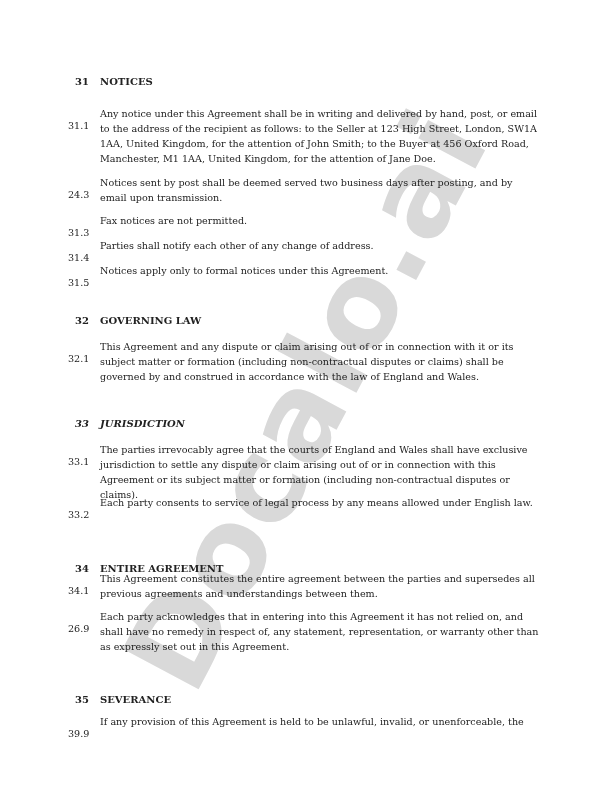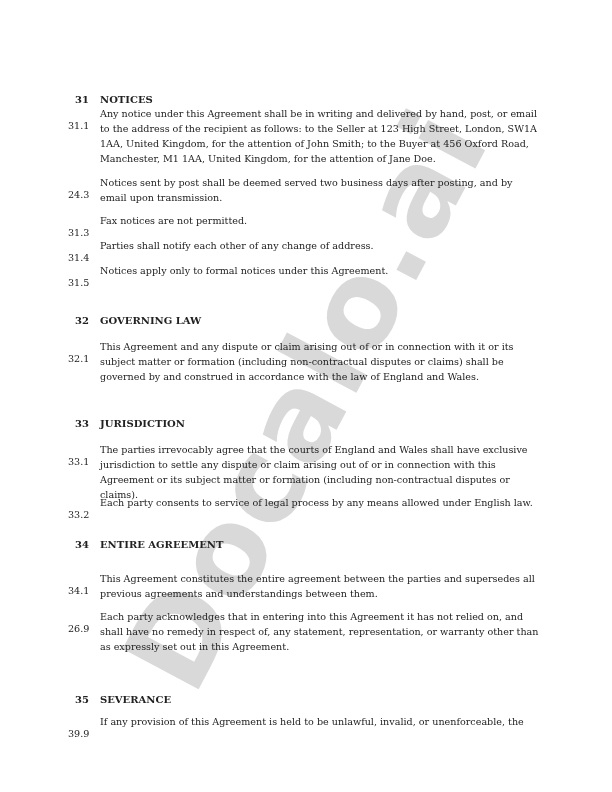--- a/index.html
+++ b/index.html
@@ -87,21 +87,21 @@
   </style>
 </head>
 <body>
 
 <div class="page">
 
   <div class="watermark">Docalo.ai</div>
 
   <div class="content">
 
-    <div class="heading" style="top:92px;">
+    <div class="heading" style="top:74px;">
       <span class="num">31</span>
       <span class="title">NOTICES</span>
     </div>
 
     <div class="clause" style="top:106px;">
       <span class="num">31.1</span>
       <span class="text"><span>Any notice under this Agreement shall be in writing and delivered by hand, post, or email to the address of the recipient as follows: to the </span><b>Seller</b><span> at 123 High Street, London, SW1A 1AA, United Kingdom, for the attention of John Smith; to the </span><b>Buyer</b><span> at 456 Oxford Road, Manchester, M1 1AA, United Kingdom, for the attention of Jane Doe.</span></span>
     </div>
 
     <div class="clause" style="top:175px;">
@@ -127,36 +127,36 @@
     <div class="heading" style="top:313px;">
       <span class="num">32</span>
       <span class="title">GOVERNING LAW</span>
     </div>
 
     <div class="clause" style="top:339px;">
       <span class="num">32.1</span>
       <span class="text">This Agreement and any dispute or claim arising out of or in connection with it or its subject matter or formation (including non-contractual disputes or claims) shall be governed by and construed in accordance with the law of England and Wales.</span>
     </div>
 
-    <div class="heading" style="top:416px;">
+    <div class="heading" style="top:416px;font-style:italic;">
       <span class="num">33</span>
       <span class="title">JURISDICTION</span>
     </div>
 
     <div class="clause" style="top:442px;">
       <span class="num">33.1</span>
       <span class="text">The parties irrevocably agree that the courts of England and Wales shall have exclusive jurisdiction to settle any dispute or claim arising out of or in connection with this Agreement or its subject matter or formation (including non-contractual disputes or claims).</span>
     </div>
 
     <div class="clause" style="top:495px;">
       <span class="num">33.2</span>
       <span class="text">Each party consents to service of legal process by any means allowed under English law.</span>
     </div>
 
-    <div class="heading" style="top:537px;">
+    <div class="heading" style="top:561px;">
       <span class="num">34</span>
       <span class="title">ENTIRE AGREEMENT</span>
     </div>
 
     <div class="clause" style="top:571px;">
       <span class="num">34.1</span>
       <span class="text">This Agreement constitutes the entire agreement between the parties and supersedes all previous agreements and understandings between them.</span>
     </div>
 
     <div class="clause" style="top:609px;">

